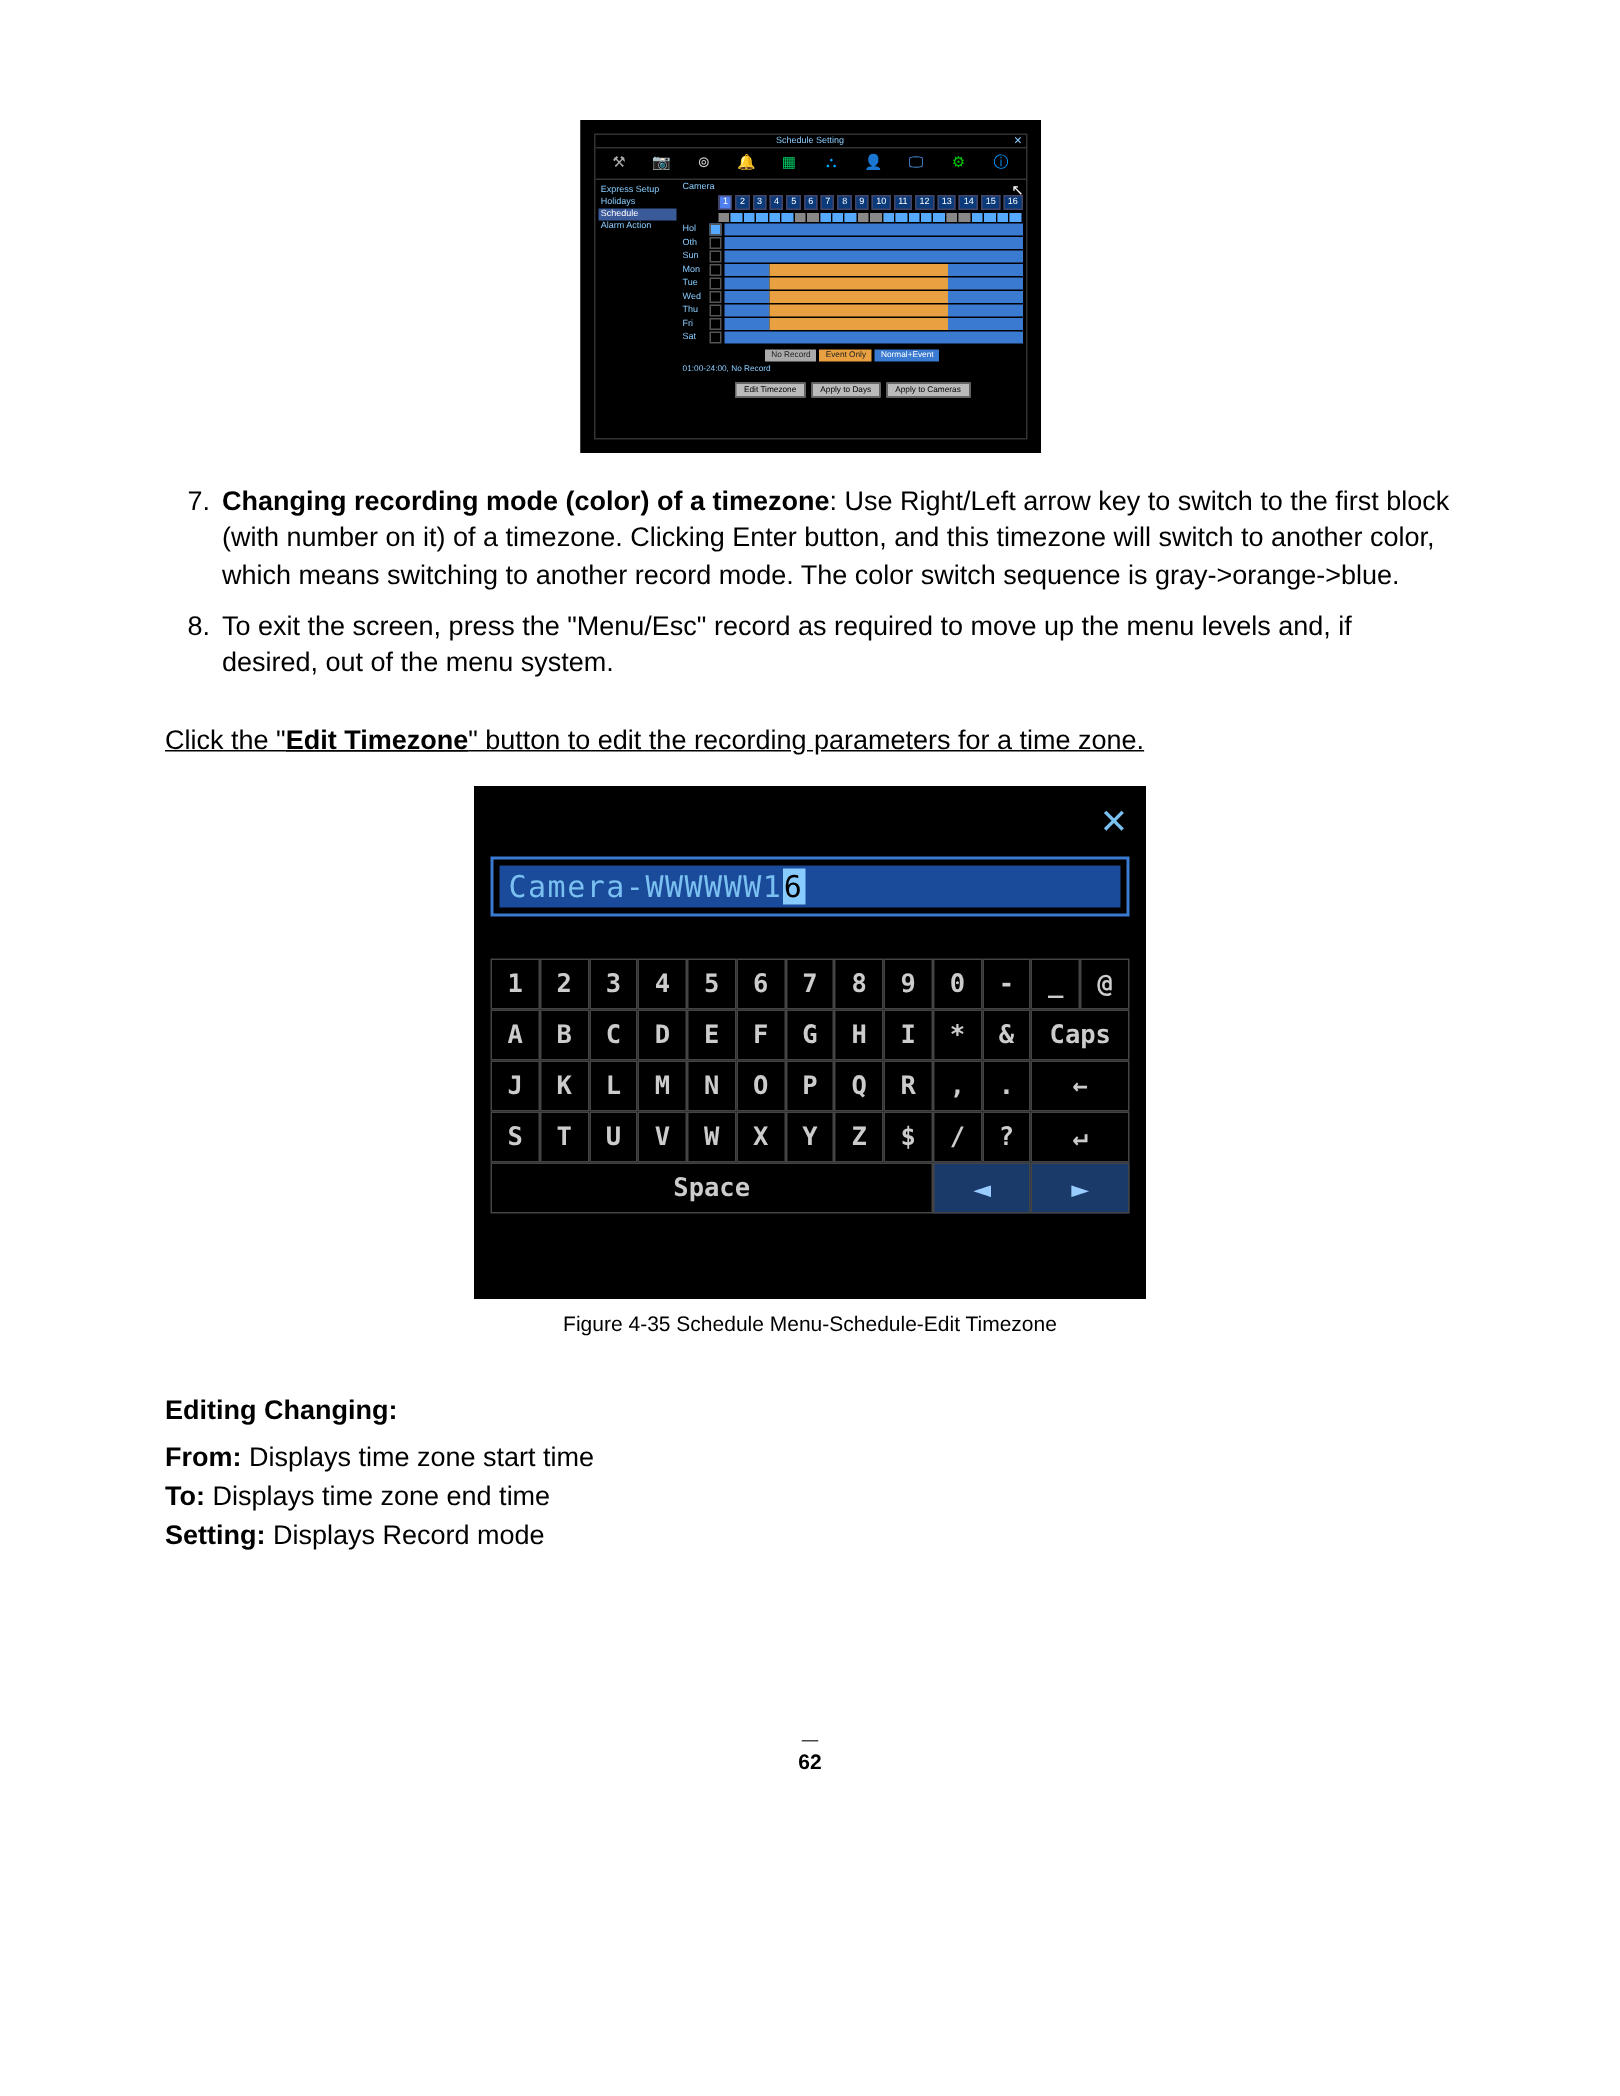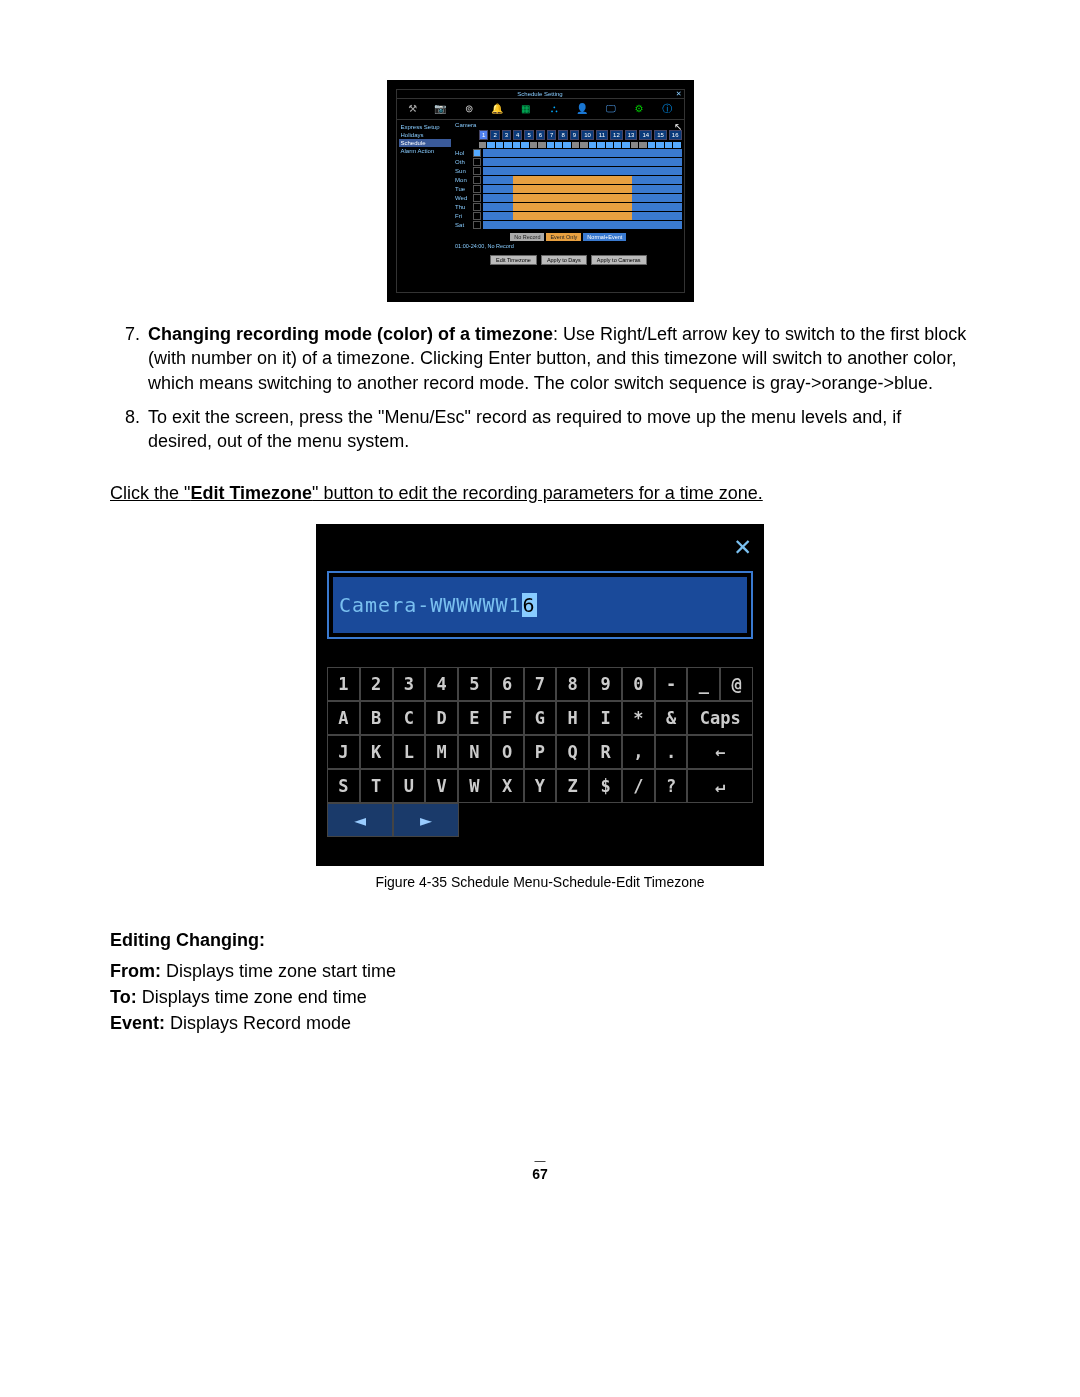--- a/index.html
+++ b/index.html
@@ -222,21 +222,21 @@
 .input-box {
   margin-top: 36px;
   border: 2px solid #3a7ad0;
   padding: 4px;
 }
 .input-inner {
   background: #1a4a9a;
   color: #7ac0f0;
   font-family: monospace;
   font-size: 20px;
-  padding: 16px 6px;
+  padding: 2px 6px;
   letter-spacing: 1px;
 }
 .input-cursor {
   background: #8cf;
   color: #000;
   padding: 0 1px;
 }
 .kbd {
   margin-top: 28px;
 }
@@ -529,33 +529,34 @@
         <div class="key" style="width:33px">W</div>
         <div class="key" style="width:33px">X</div>
         <div class="key" style="width:33px">Y</div>
         <div class="key" style="width:33px">Z</div>
         <div class="key" style="width:33px">$</div>
         <div class="key" style="width:33px">/</div>
         <div class="key" style="width:33px">?</div>
         <div class="key" style="width:66px">↵</div>
       </div>
       <div class="kbd-row">
+        <div class="key" style="width:297px">Space</div>
         <div class="key nav" style="width:66px">◄</div>
         <div class="key nav" style="width:66px">►</div>
       </div>
     </div>
   </div>
 
   <div class="caption">Figure 4-35 Schedule Menu-Schedule-Edit Timezone</div>
 
   <div class="section">
     <h><span>Editing Changing</span>:</h>
     <p><b>From:</b><span> Displays time zone start time</span></p>
     <p><b>To:</b><span> Displays time zone end time</span></p>
-    <p><b>Event:</b><span> Displays Record mode</span></p>
+    <p><b>Setting:</b><span> Displays Record mode</span></p>
   </div>
 
   <div class="footer">
     <div class="footer-line">—</div>
-    <b>67</b>
+    <b>62</b>
   </div>
 
 </div>
 
 </body></html>

